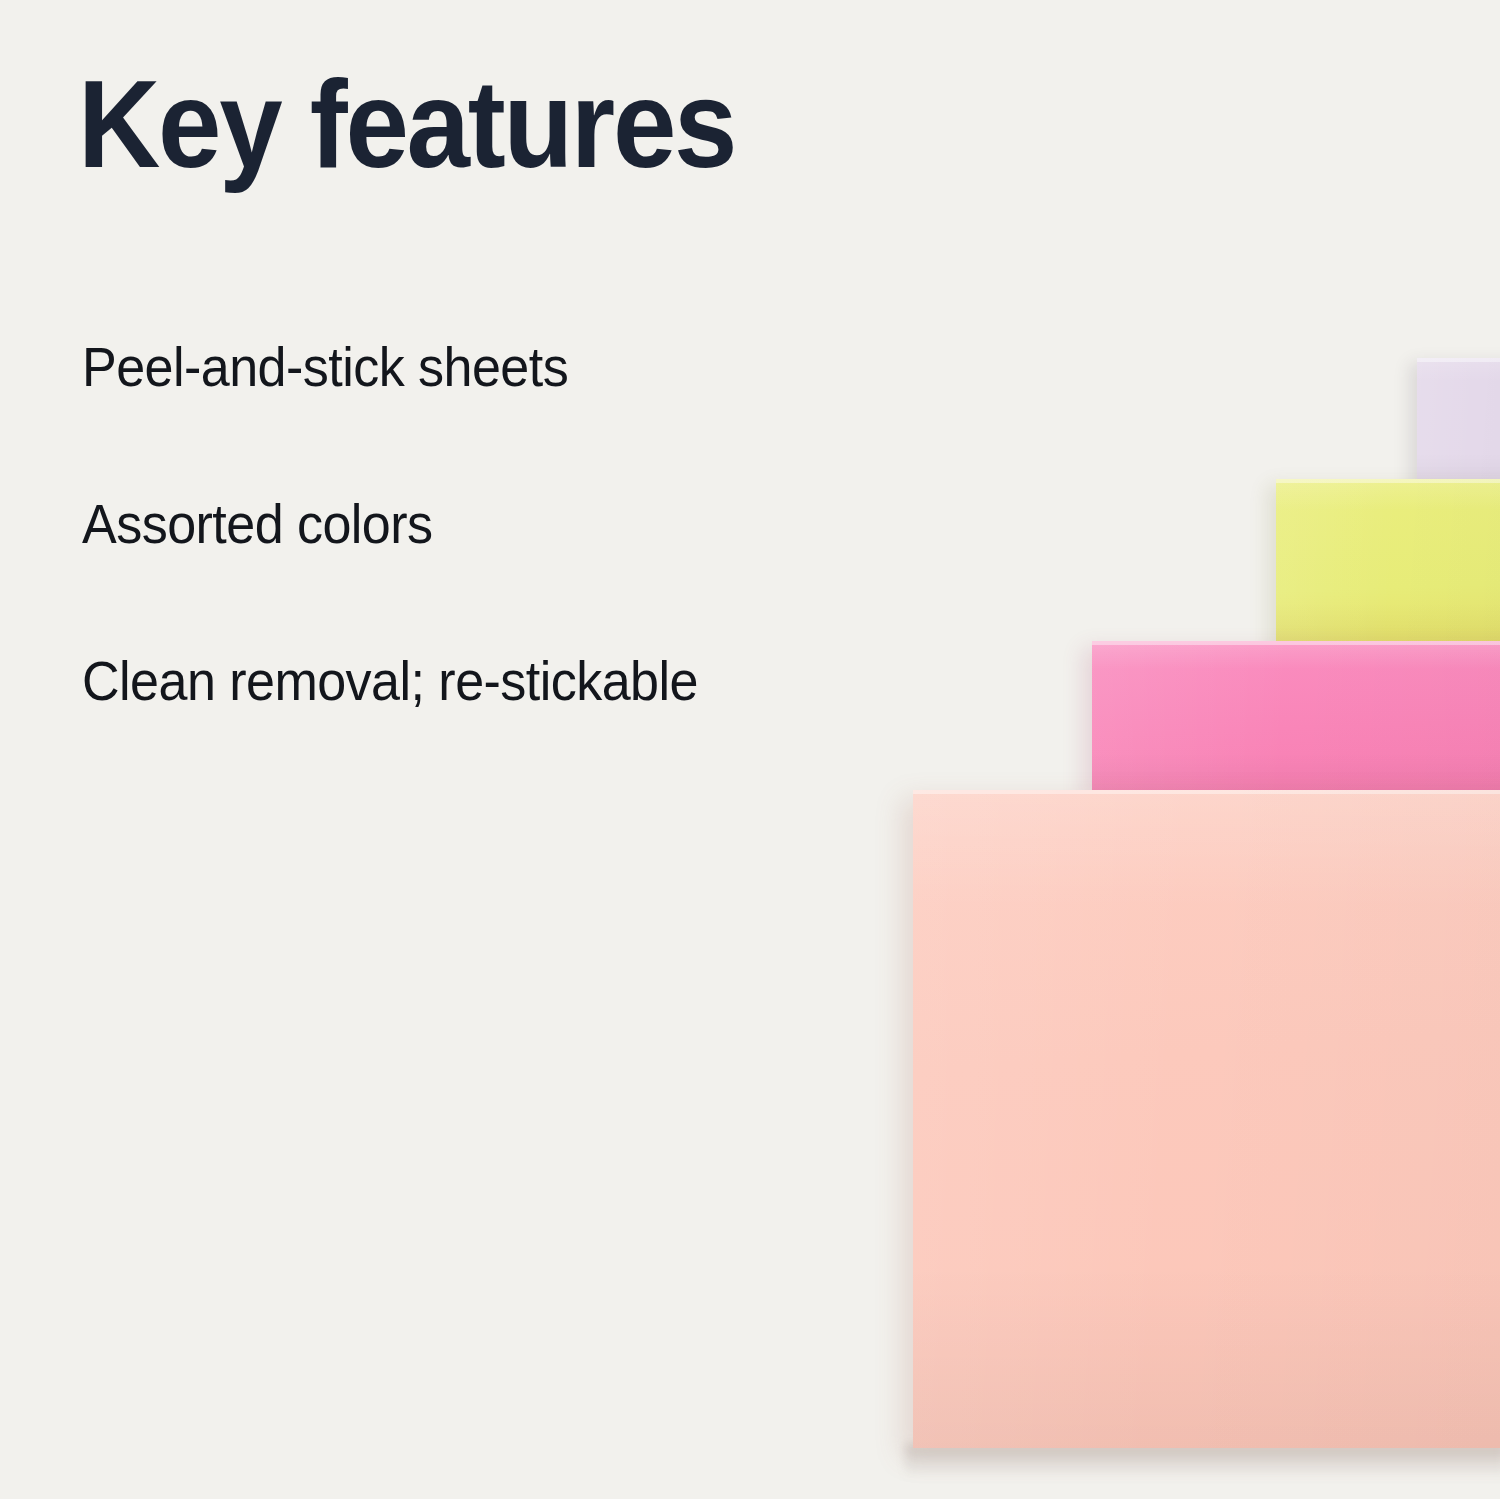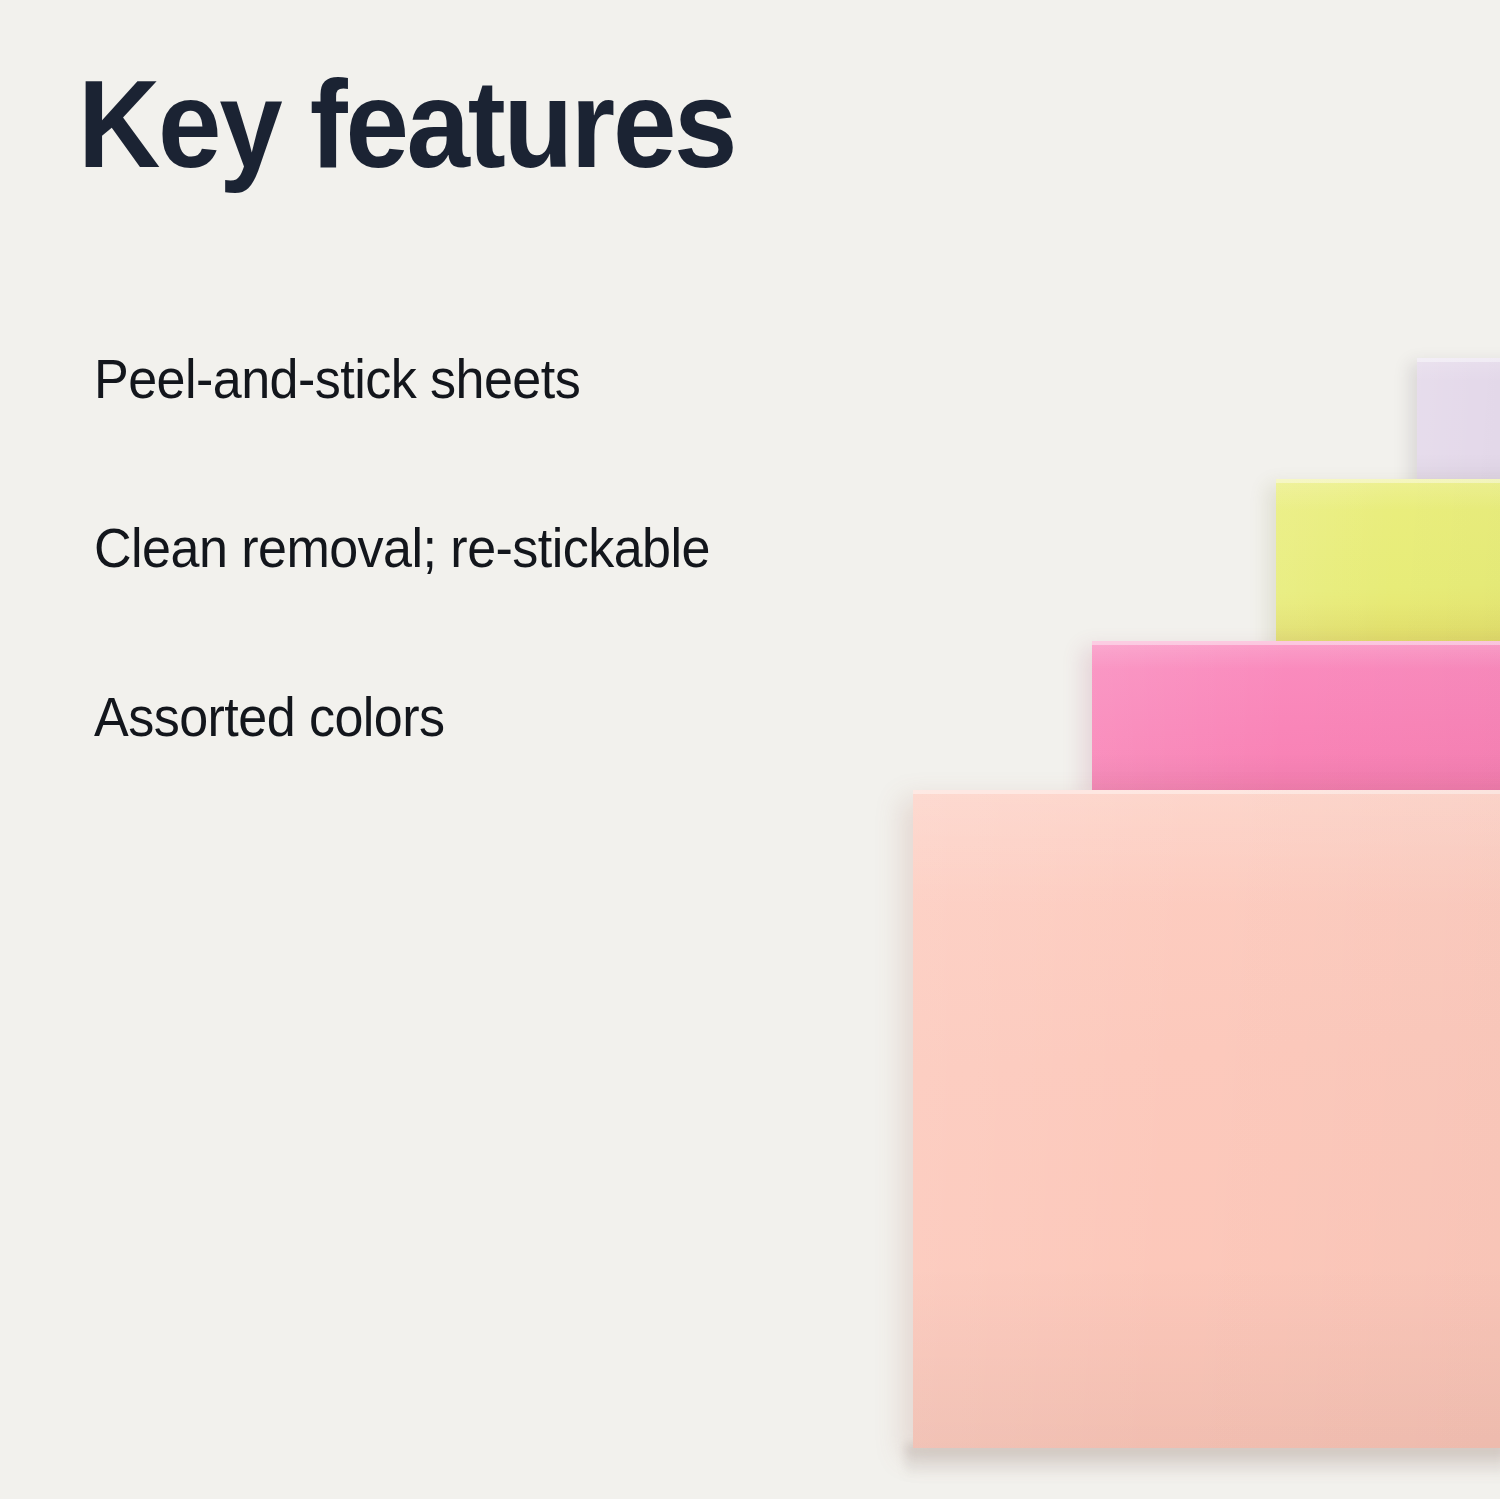--- a/index.html
+++ b/index.html
@@ -53,21 +53,21 @@
     left: 0;
     top: 332px;
     margin: 0;
     padding: 0;
     list-style: none;
     width: 860px;
   }
 
   .feature-item {
     height: 153px;
-    margin: 16px;
+    margin: 4px;
     padding: 0;
     display: block;
   }
 
   .feature-text {
     display: block;
     font-family: "Liberation Sans Narrow", "Liberation Sans", sans-serif;
     font-weight: 400;
     font-size: 56px;
     line-height: 62px;
@@ -200,23 +200,23 @@
     <h1 class="page-title" style="color: rgb(27, 35, 51);">Key features</h1>
 
     <ul class="feature-list">
 
       <li class="feature-item">
         <span class="feature-text" style="color: rgb(19, 22, 28);">Peel-and-stick sheets</span>
       </li>
 
 
       <li class="feature-item">
+        <span class="feature-text" style="color: rgb(19, 22, 28);">Assorted colors</span>
+      </li>
+
+      <li class="feature-item">
         <span class="feature-text" style="color: rgb(19, 22, 28);">Clean removal; re-stickable</span>
       </li>
 
-      <li class="feature-item">
-        <span class="feature-text" style="color: rgb(19, 22, 28);">Assorted colors</span>
-      </li>
-
     </ul>
   </div>
 
 </div>
 
 </body></html>

